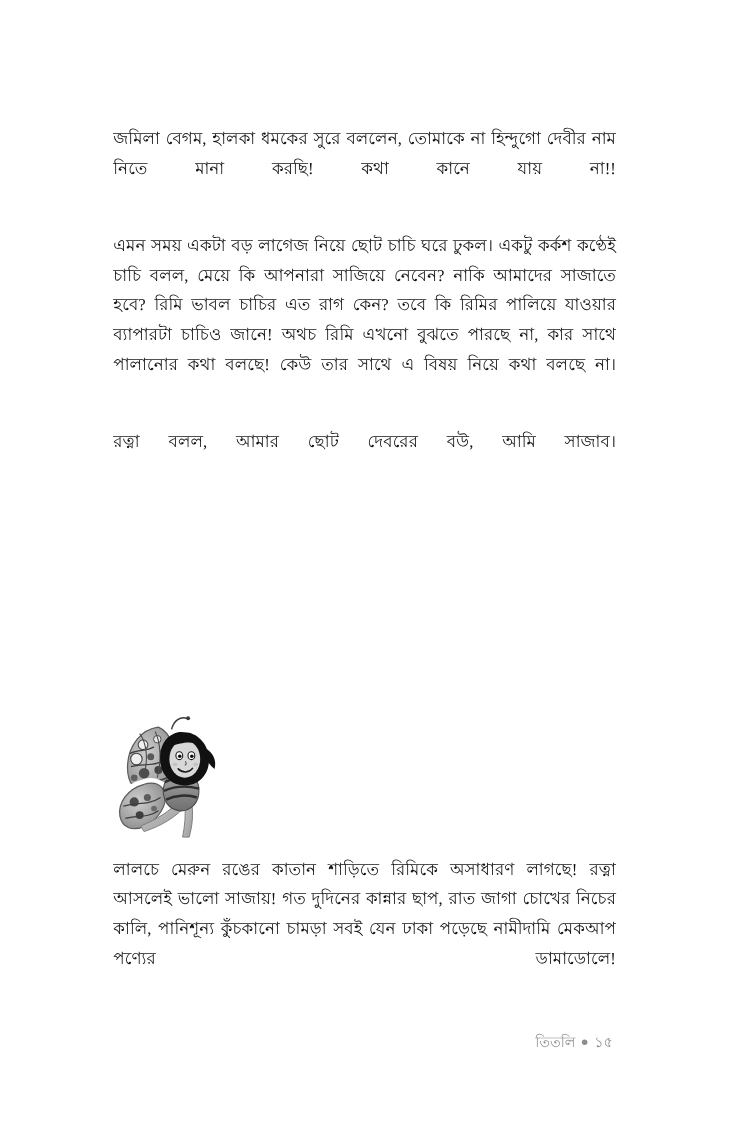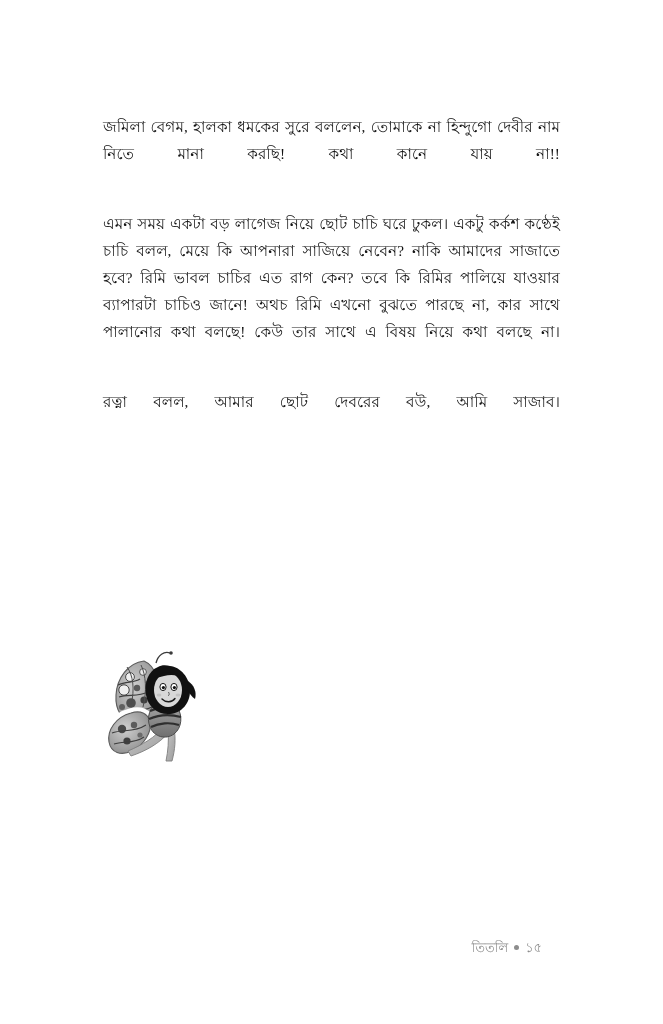--- a/index.html
+++ b/index.html
@@ -65,21 +65,21 @@
   .text-column-lower {
     position: absolute;
     left: 103px;
     top: 777px;
     width: 457px;
   }
 
   
   .footer {
     position: absolute;
-    right: 121px;
+    right: 106px;
     top: 938px;
     font-size: 13px;
     line-height: 18px;
     color: #8d8d8d;
     font-family: "Liberation Serif", "DejaVu Serif", serif;
     white-space: nowrap;
   }
   .footer .dot {
     display: inline-block;
     width: 5px;
@@ -183,18 +183,21 @@
         <path d="M68.5 47 C69.6 49 69.4 50.4 68 50.6" fill="none" stroke="#5a5a5a" stroke-width="1"></path>
 
         <path d="M62 54 C66 58 72 57.5 75 53.5" fill="none" stroke="#1a1a1a" stroke-width="1.4" stroke-linecap="round"></path>
 
         <ellipse cx="59" cy="50" rx="2.4" ry="1.6" fill="#bdbdbd" opacity="0.8"></ellipse>
         <ellipse cx="78" cy="50" rx="2.4" ry="1.6" fill="#bdbdbd" opacity="0.8"></ellipse>
       </g>
     </svg>
   </div>
 
+  <div class="text-column-lower">
+    <p class="para">লালচে মেরুন রঙের কাতান শাড়িতে রিমিকে অসাধারণ লাগছে! রত্না আসলেই ভালো সাজায়! গত দুদিনের কান্নার ছাপ, রাত জাগা চোখের নিচের কালি, পানিশূন্য কুঁচকানো চামড়া সবই যেন ঢাকা পড়েছে নামীদামি মেকআপ পণ্যের ডামাডোলে!</p>
+  </div>
 
   <div class="footer">
     <span class="footer-title">তিতলি</span><span class="dot"></span><span class="footer-page">১৫</span>
   </div>
 
 </div>
 
 </body></html>

